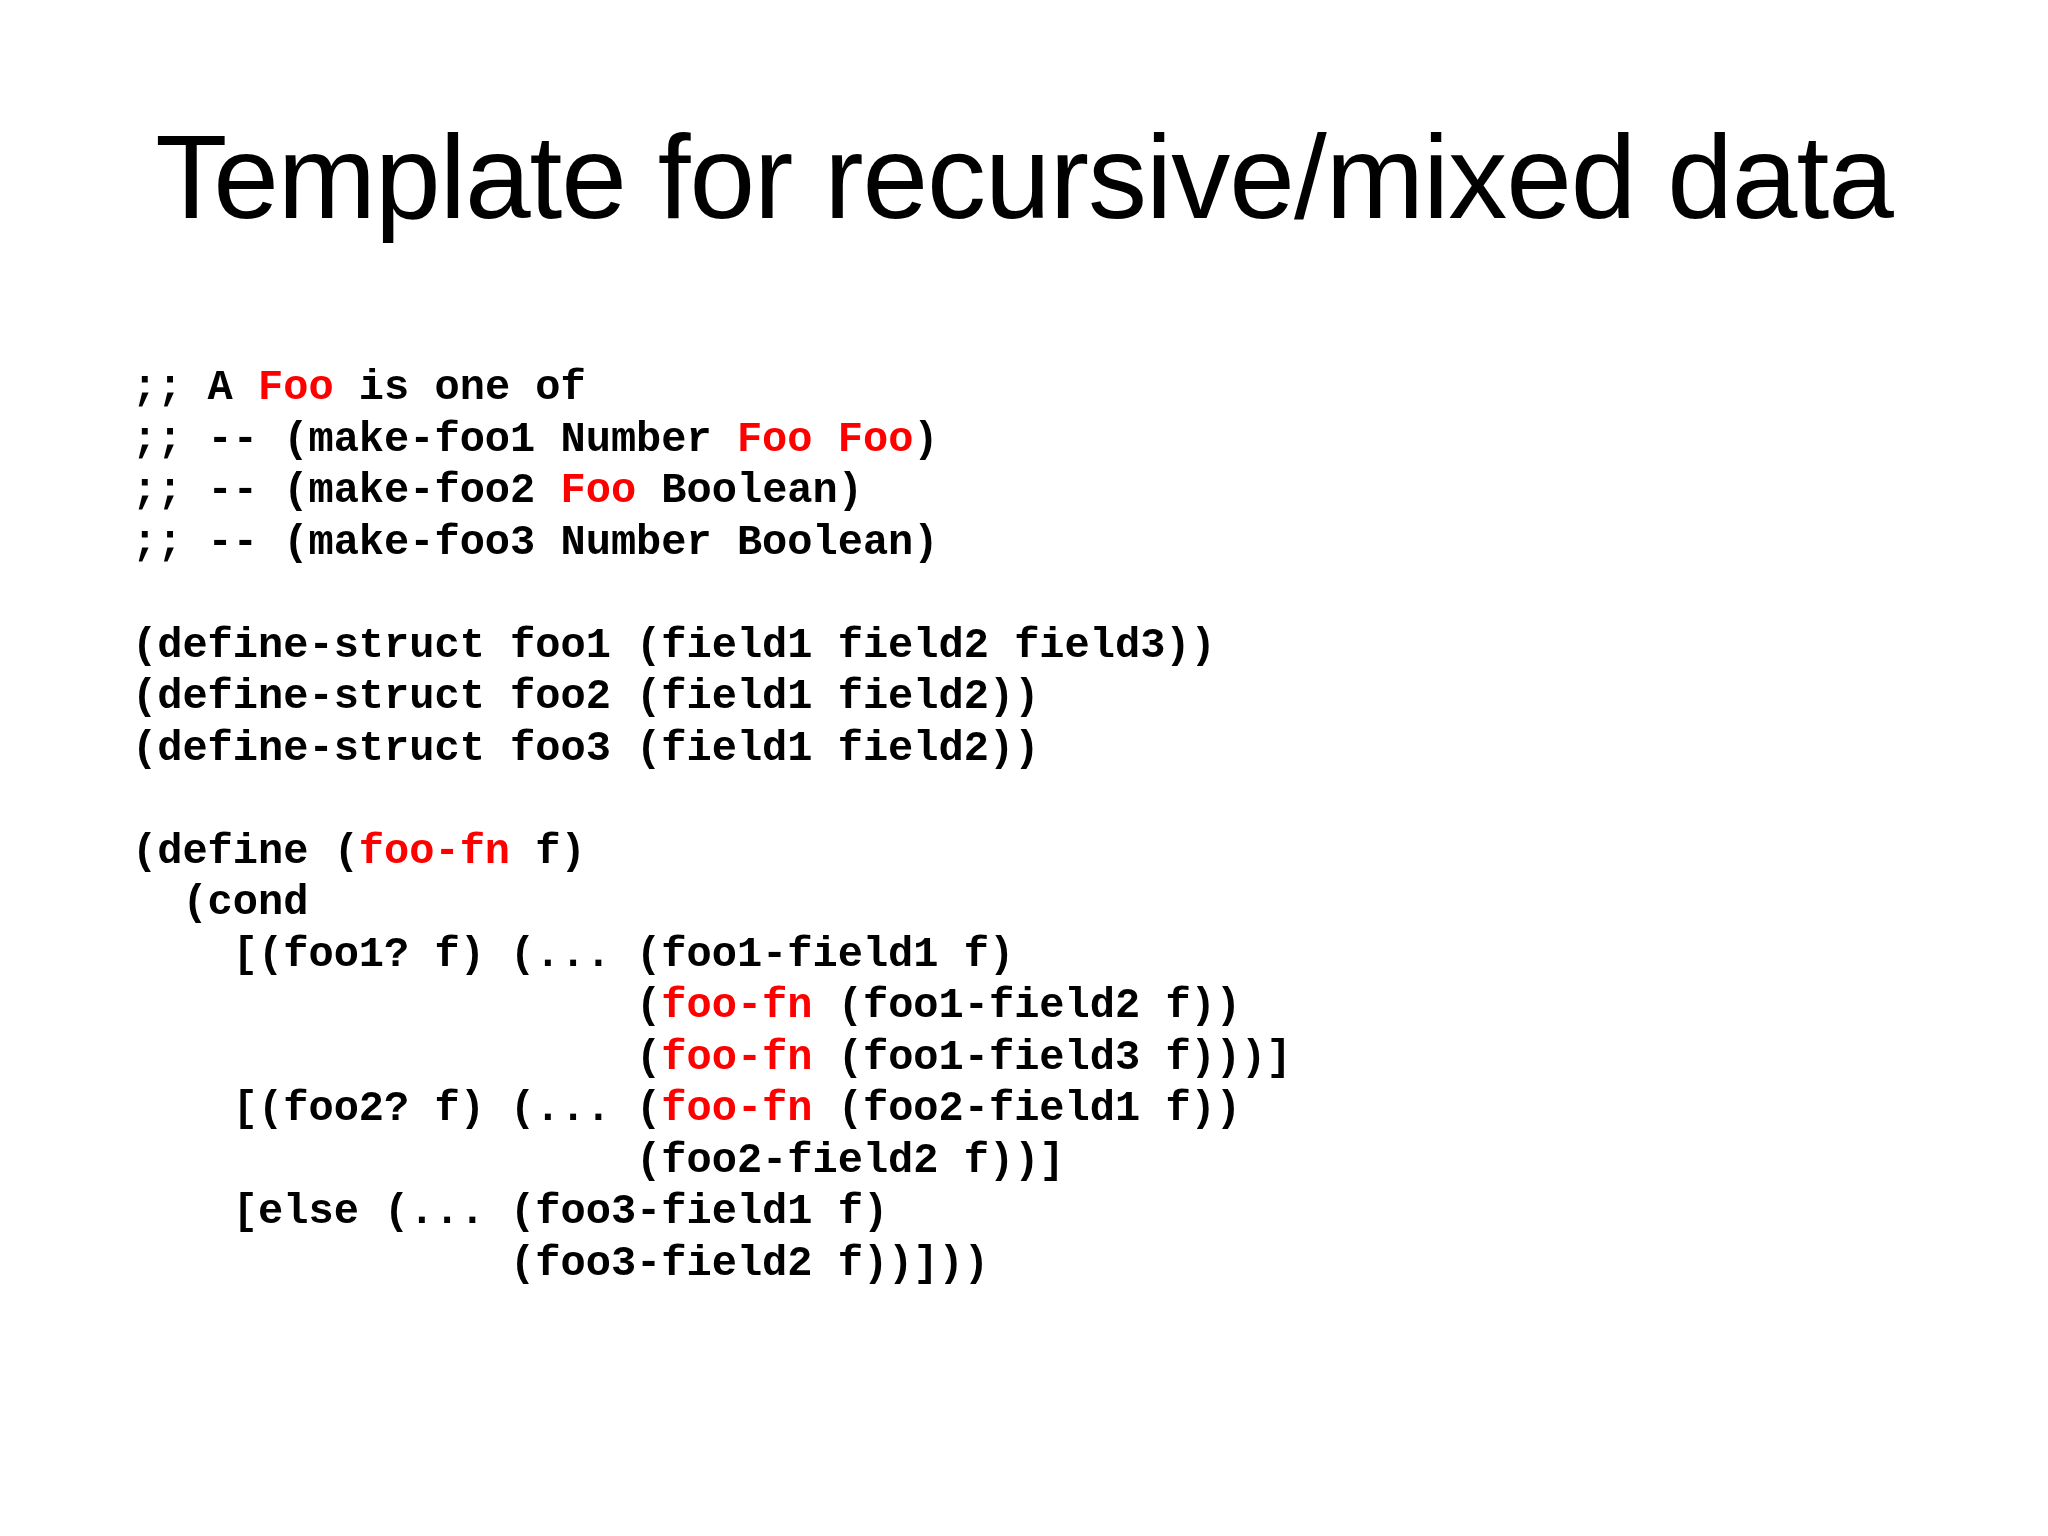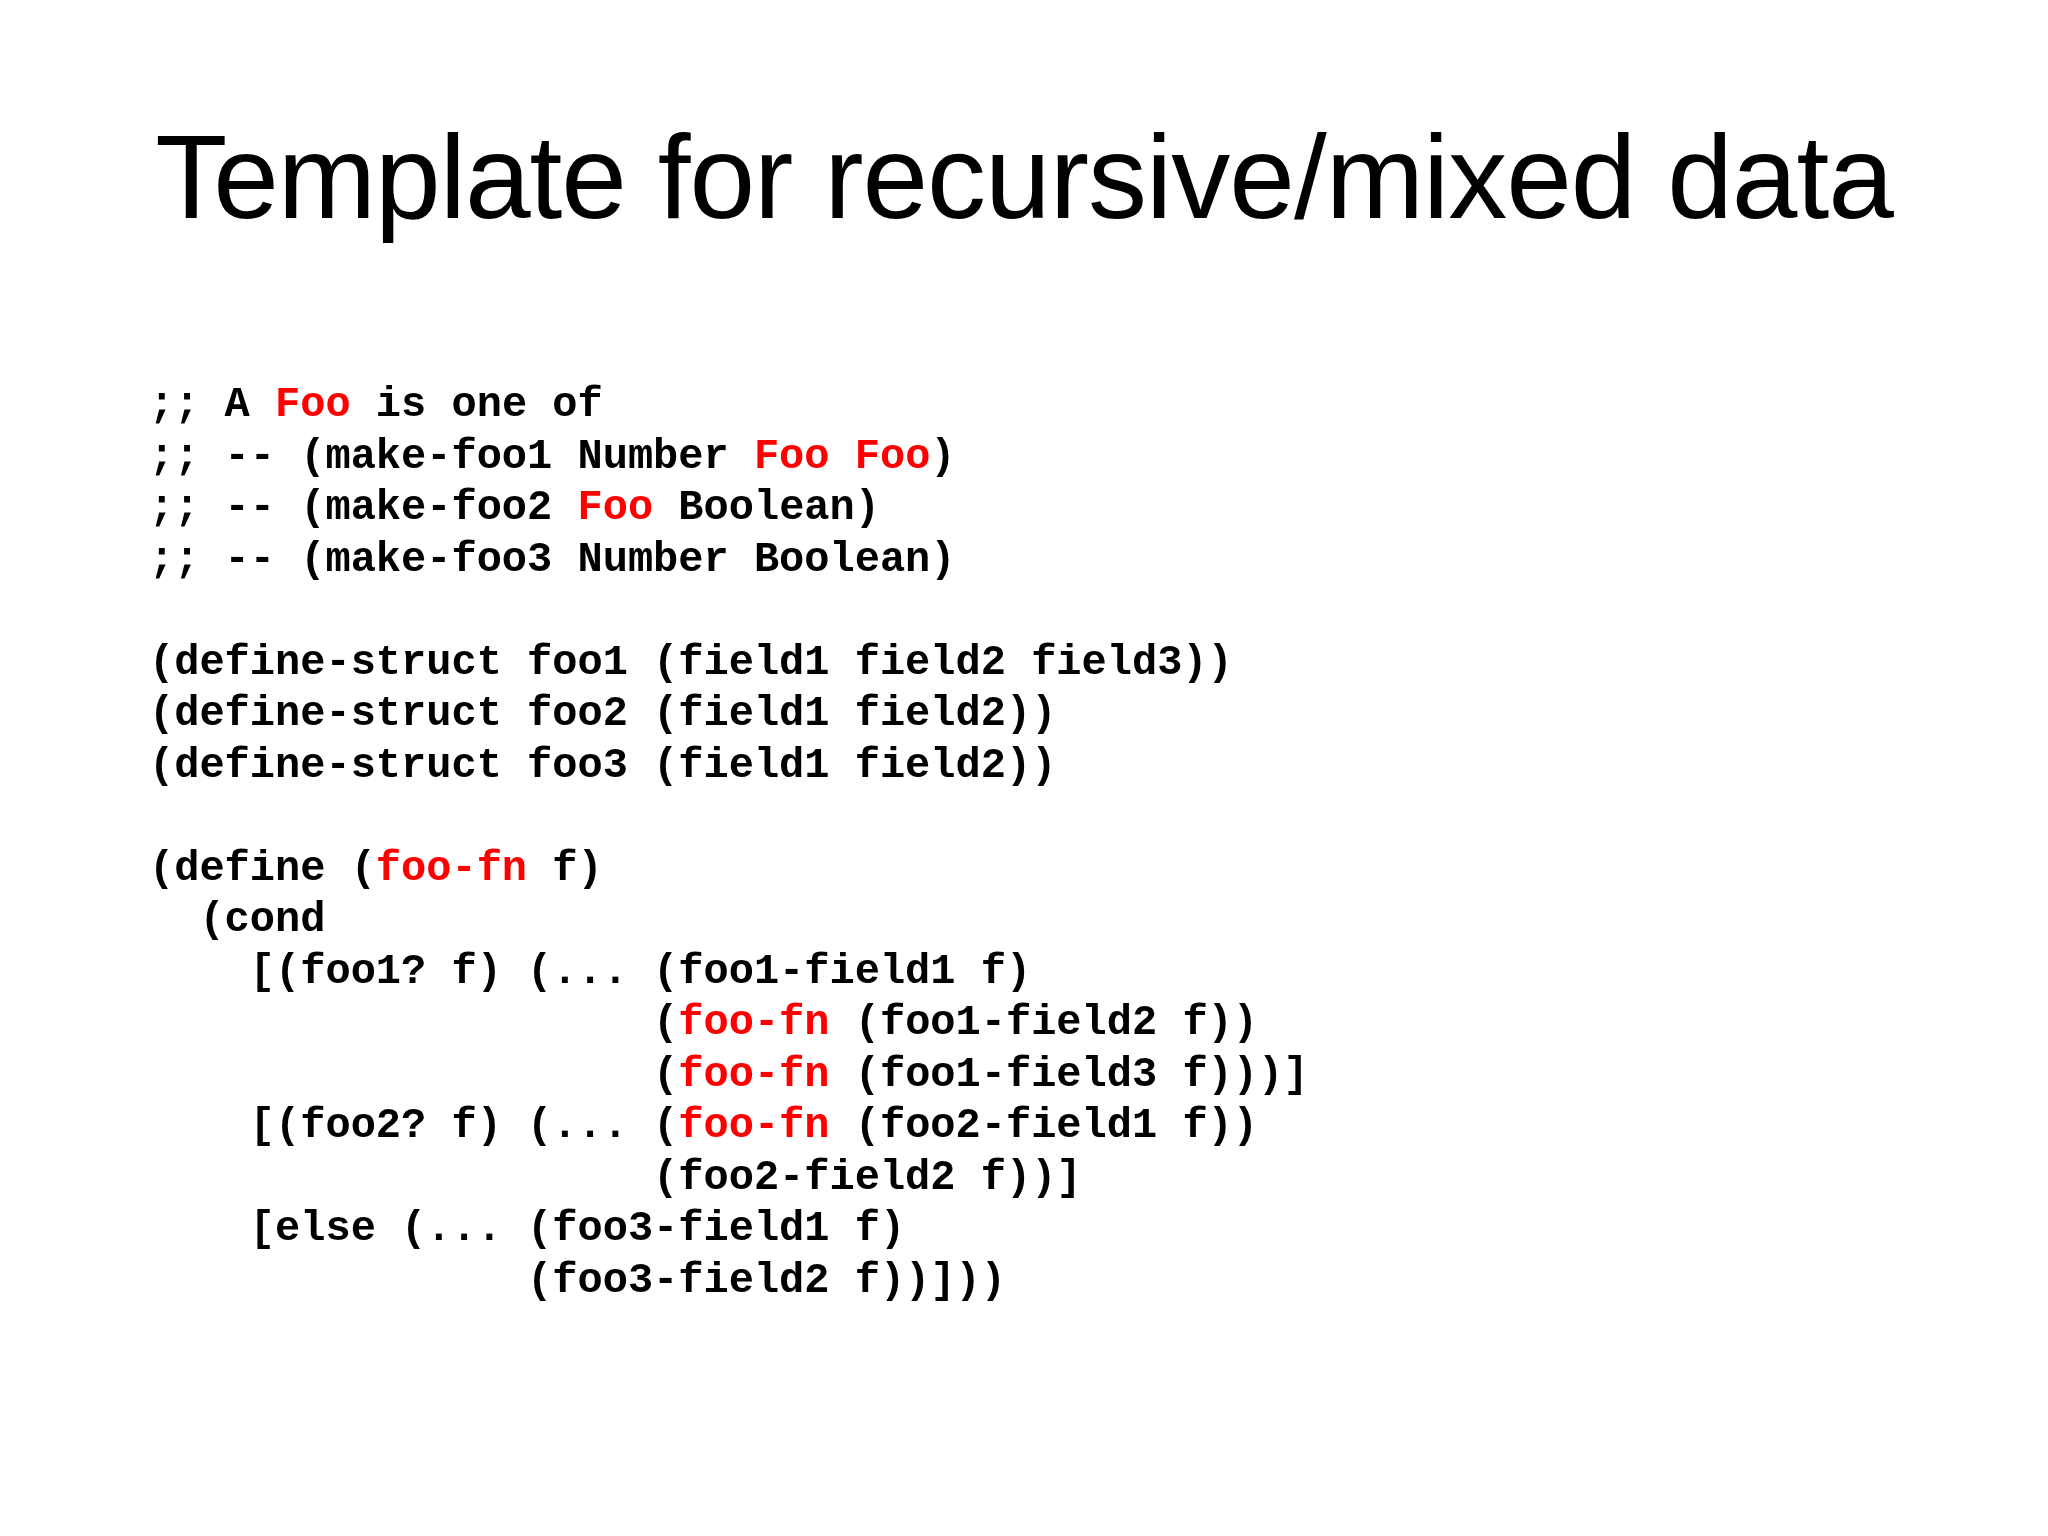--- a/index.html
+++ b/index.html
@@ -28,21 +28,21 @@
     font-size: 118px;
     line-height: 1.25;
     letter-spacing: -1px;
     color: #000000;
     white-space: nowrap;
   }
   .code-block {
     position: absolute;
     left: 132px;
     top: 363px;
-    margin: 17px;
+    margin: 0;
     font-family: "Liberation Mono", "DejaVu Sans Mono", monospace;
     font-weight: 700;
     font-size: 42px;
     line-height: 51.5px;
     color: #000000;
   }
   .code-line {
     white-space: pre;
     min-height: 51.5px;
   }

